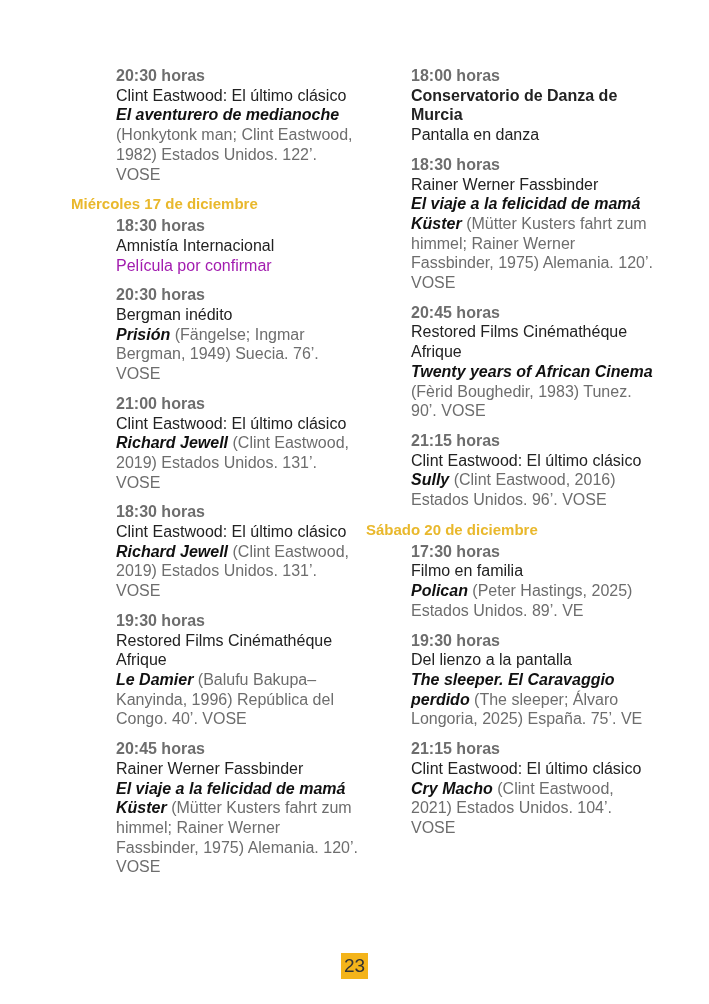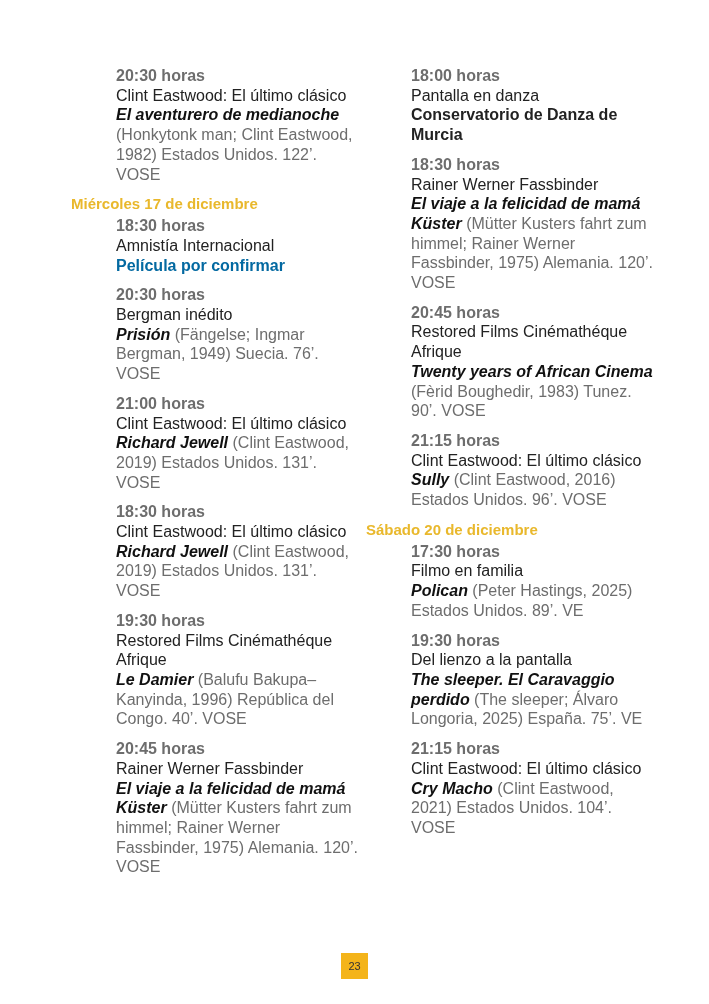--- a/index.html
+++ b/index.html
@@ -7,26 +7,26 @@
          font-family: "Liberation Sans", "DejaVu Sans", sans-serif; }
   .col { position: absolute; top: 66px; width: 290px; }
   .col.left { left: 71px; }
   .col.right { left: 366px; }
   .day { color: #e9b82c; font-weight: bold; font-size: 15px; line-height: 20px; margin: 0 0 2px 0; }
   .day + .event { margin-top: 0; }
   .event { margin-bottom: 10px; font-size: 16px; line-height: 19.7px; color: #2b2b2b; margin-left: 45px; }
   .event .time { color: #6d6d6d; font-weight: bold; }
   .event .series { color: #222222; }
   .event .series.bold { font-weight: bold; }
-  .event .note { color: #0369a1; font-weight: bold; }
+  .event .note { color: #a21caf; }
   .event .desc { color: #6d6d6d; }
   .event .title { color: #111111; font-weight: bold; font-style: italic; }
   .day-block { margin-bottom: 8px; }
   .page-num { position: absolute; left: 341px; top: 953px; width: 27px; height: 26px;
-              background: #f4b41a; color: #333; font-size: 11px; line-height: 26px; text-align: center; }
+              background: #f4b41a; color: #333; font-size: 19px; line-height: 26px; text-align: center; }
 </style>
 </head>
 <body>
 
 <div class="col left">
 
   <div class="day-block">
     <div class="event">
       <div class="time">20:30 horas</div>
       <div class="series">Clint Eastwood: El último clásico</div>
@@ -71,22 +71,22 @@
       <div><span class="title">El viaje a la felicidad de mamá Küster</span><span class="desc"> (Mütter Kusters fahrt zum himmel; Rainer Werner Fassbinder, 1975) Alemania. 120’. VOSE</span></div>
     </div>
   </div>
 </div>
 
 <div class="col right">
 
   <div class="day-block">
     <div class="event">
       <div class="time">18:00 horas</div>
+      <div class="series bold">Conservatorio de Danza de Murcia</div>
       <div class="series">Pantalla en danza</div>
-      <div class="series bold">Conservatorio de Danza de Murcia</div>
     </div>
     <div class="event">
       <div class="time">18:30 horas</div>
       <div class="series">Rainer Werner Fassbinder</div>
       <div><span class="title">El viaje a la felicidad de mamá Küster</span><span class="desc"> (Mütter Kusters fahrt zum himmel; Rainer Werner Fassbinder, 1975) Alemania. 120’. VOSE</span></div>
     </div>
     <div class="event">
       <div class="time">20:45 horas</div>
       <div class="series">Restored Films Cinémathéque Afrique</div>
       <div><span class="title">Twenty years of African Cinema</span><span class="desc"> (Fèrid Boughedir, 1983) Tunez. 90’. VOSE</span></div>

